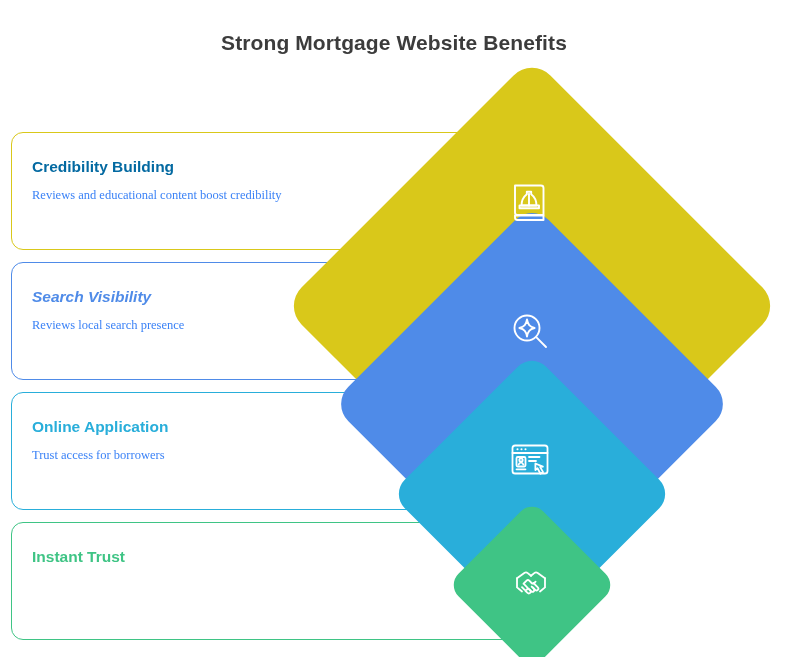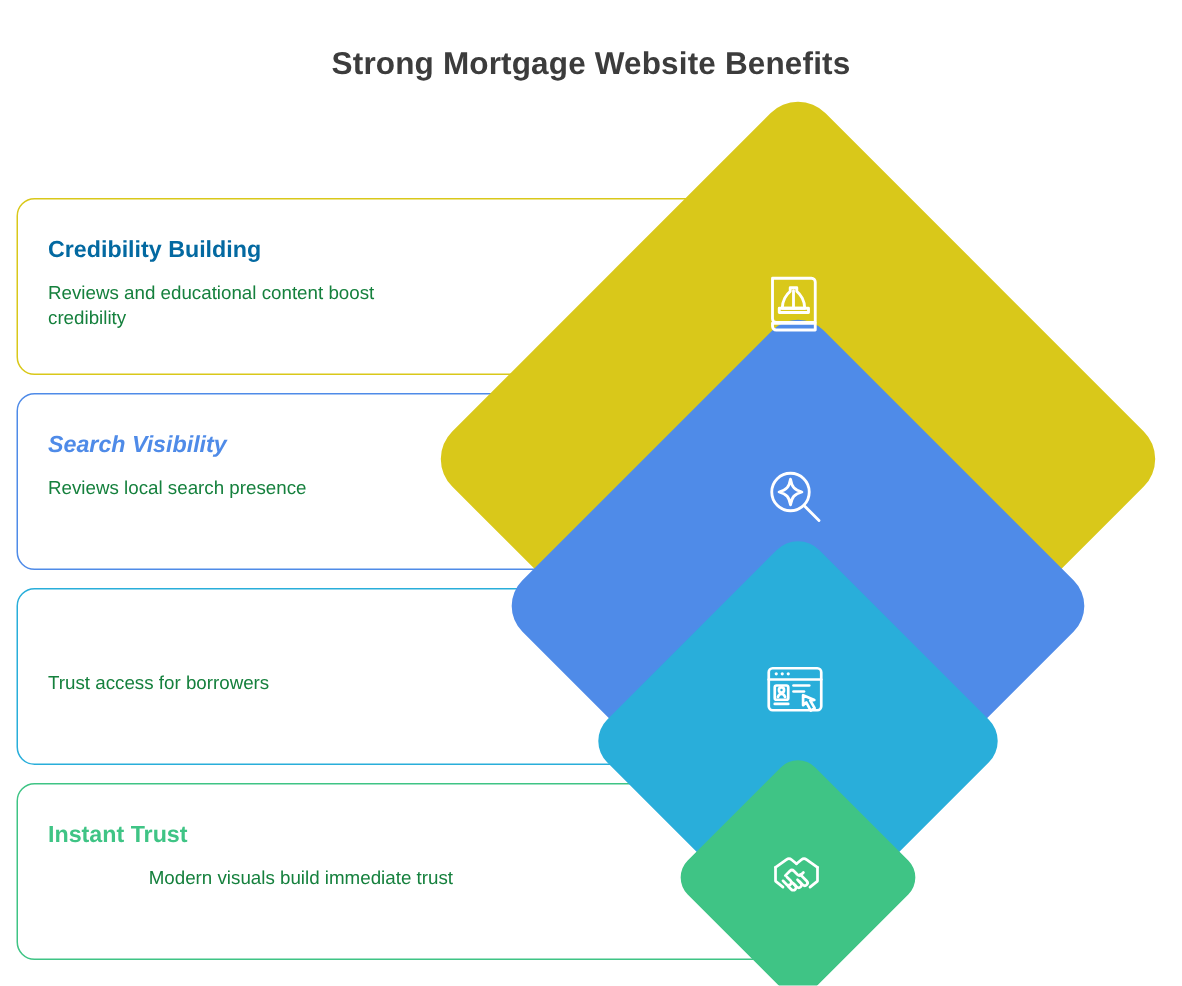--- a/index.html
+++ b/index.html
@@ -118,21 +118,22 @@
     white-space: nowrap;
   }
   .card-desc {
     position: absolute;
     left: 20px;
     top: 54px;
     width: 270px;
     font-size: 12.5px;
     font-weight: normal;
     line-height: 17px;
-    color: #15803d;
+    color: #3b82f6;
+    font-family: Liberation Serif, serif;
   }
 </style>
 </head>
 <body style="background: rgb(255, 255, 255);">
 
 <div id="infographic">
 
   <div class="page-title" style="color: rgb(60, 60, 60);">Strong Mortgage Website Benefits</div>
 
   <div class="cards">
@@ -141,26 +142,26 @@
       <div class="card-title" style="color: #0369a1;">Credibility Building</div>
       <div class="card-desc">Reviews and educational content boost credibility</div>
     </div>
 
     <div class="benefit-card c2" style="border-color: rgb(79, 139, 232);">
       <div class="card-title" style="color: rgb(79, 139, 232); font-style: italic;">Search Visibility</div>
       <div class="card-desc">Reviews local search presence</div>
     </div>
 
     <div class="benefit-card c3" style="border-color: rgb(41, 174, 218);">
+      <div class="card-title" style="color: rgb(41, 174, 218);">Online Application</div>
       <div class="card-desc">Trust access for borrowers</div>
     </div>
 
     <div class="benefit-card c4" style="border-color: rgb(63, 196, 133);">
       <div class="card-title" style="color: rgb(63, 196, 133);">Instant Trust</div>
-      <div class="card-desc">Modern visuals build immediate trust</div>
     </div>
 
   </div>
 
   <div class="diamond-stack">
     <div class="diamond d1" style="background: rgb(217, 200, 26);"></div>
     <div class="diamond d2" style="background: rgb(79, 139, 232);"></div>
     <div class="diamond d3" style="background: rgb(41, 174, 218);"></div>
     <div class="diamond d4" style="background: rgb(63, 196, 133);"></div>
 

